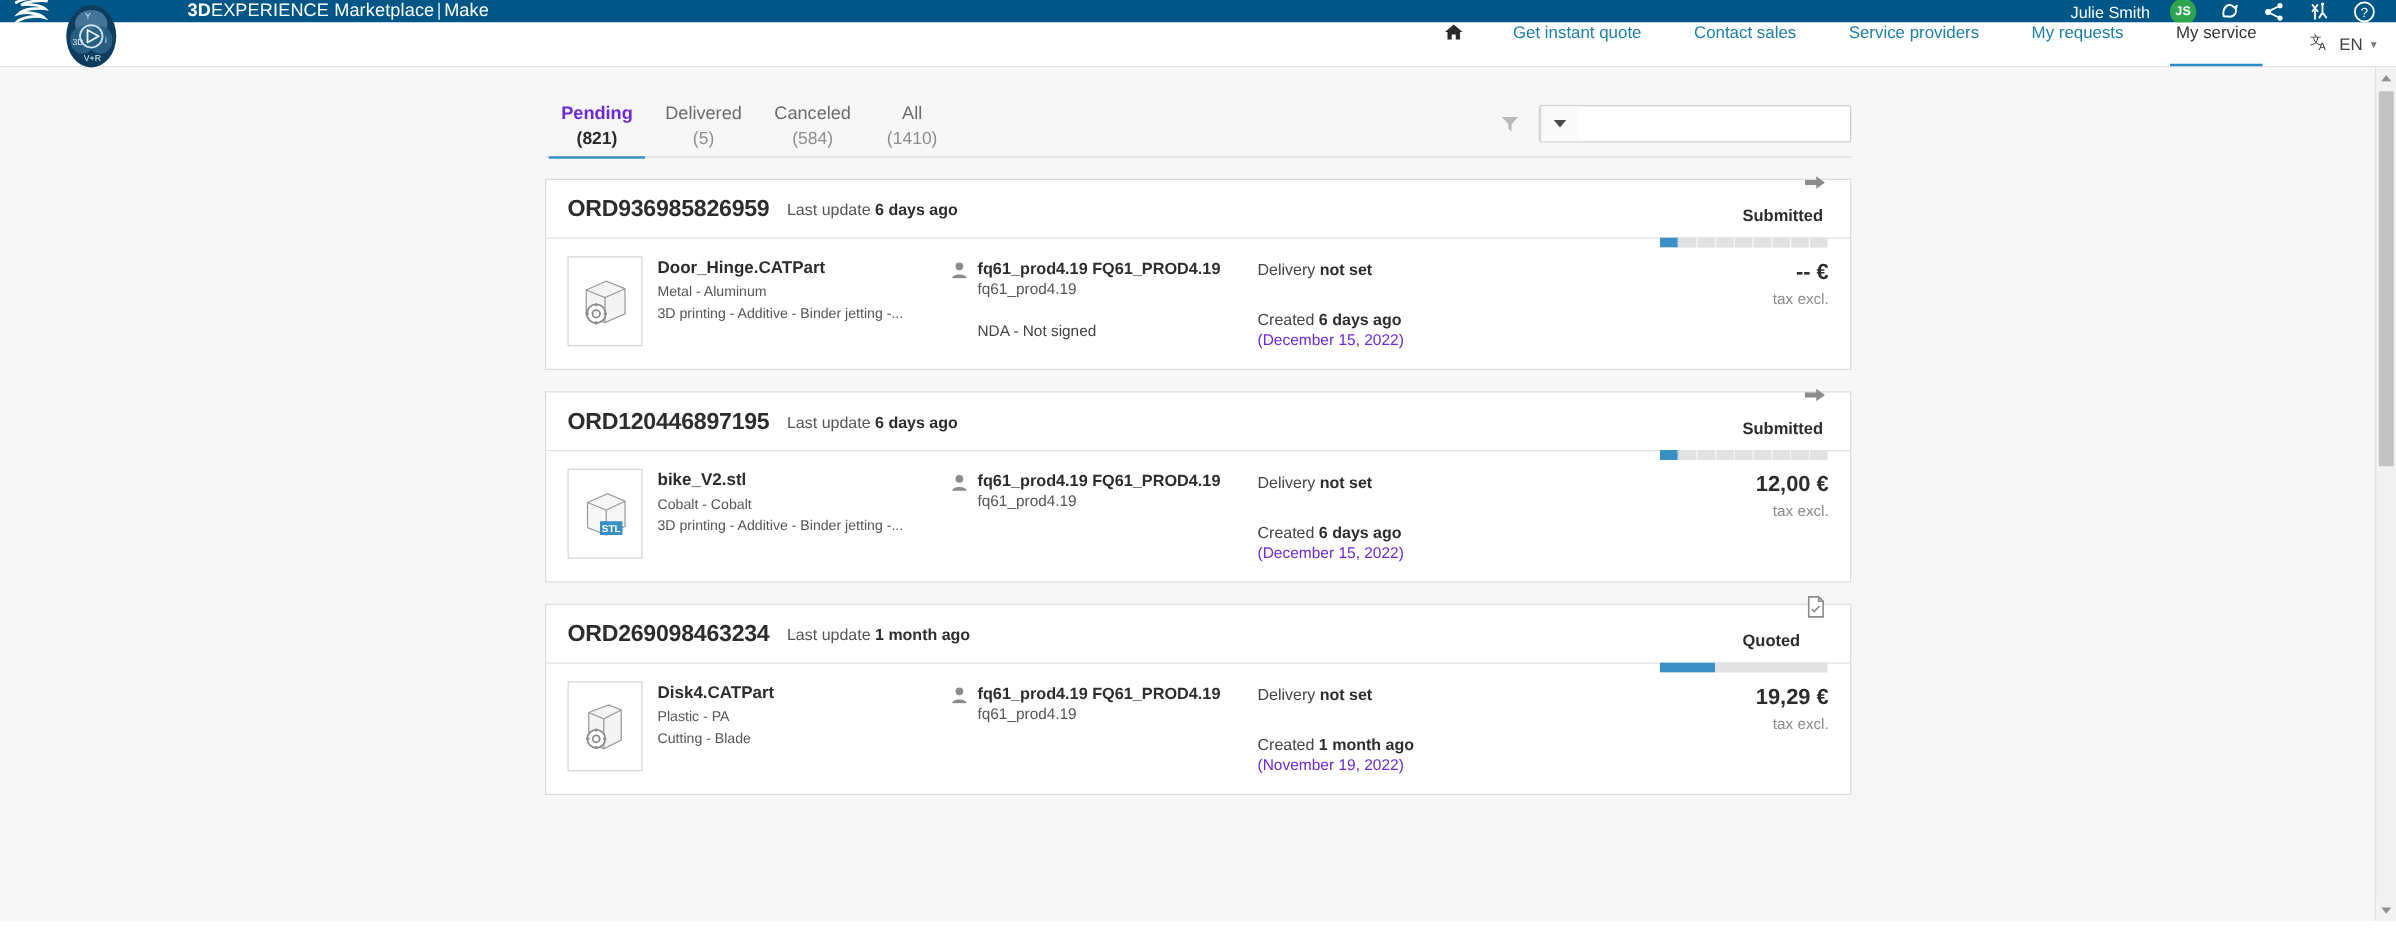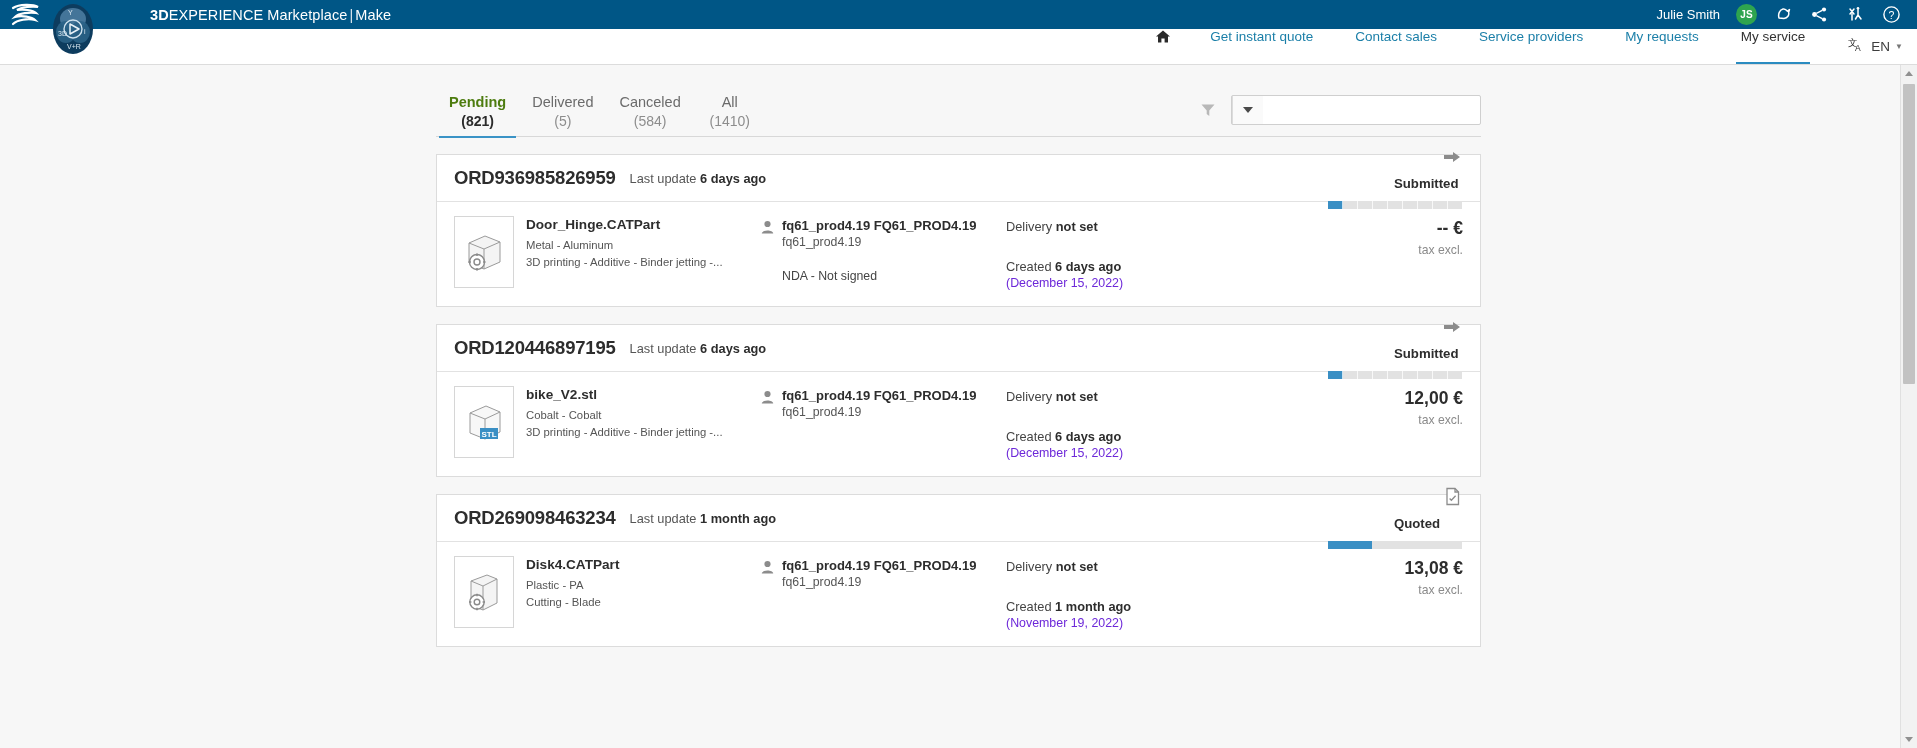--- a/index.html
+++ b/index.html
@@ -5,21 +5,21 @@
   * { box-sizing: border-box; margin: 0; padding: 0; }
   html, body {
     width: 1917px; height: 748px;
     font-family: "Liberation Sans", sans-serif;
     background: #ffffff; overflow: hidden;
   }
 
   
   .topbar {
     position: relative;
-    height: 29px; width: 100%;
+    height: 18px; width: 100%;
     background: #005686;
     display: flex; align-items: center;
   }
   .ds-logo {
     margin-left: 6px; width: 40px; height: 26px;
     display: flex; align-items: center; justify-content: center;
   }
   .compass-wrap {
     position: absolute; left: 46px; top: 2px;
     width: 54px; height: 54px; z-index: 40;
@@ -89,21 +89,21 @@
     height: 51px; position: relative;
   }
   .tabs { display: flex; align-items: flex-start; }
   .tab {
     min-width: 72px; padding: 0 13px 0 13px;
     display: flex; flex-direction: column; align-items: center;
     cursor: pointer; position: relative; height: 51px; justify-content: center;
   }
   .tab .t-label { font-size: 14.5px; color: #6b6b6b; line-height: 19px; }
   .tab .t-count { font-size: 14px; color: #8d8d8d; line-height: 19px; }
-  .tab.active .t-label { color: #4d7c0f; font-weight: bold; }
+  .tab.active .t-label { color: #6d28d9; font-weight: bold; }
   .tab.active .t-count { color: #2b2b2b; font-weight: bold; }
   .tab.active::after {
     content: ""; position: absolute; left: 3px; right: 3px; bottom: -1px;
     height: 2px; background: #3a93c6;
   }
 
   .toolbar-right {
     margin-left: auto; display: flex; align-items: center;
     gap: 14px; padding-top: 9px;
   }
@@ -576,21 +576,21 @@
           <div class="d-block2">
             <div class="d-line">
               <span>Created</span>
               <b>1 month ago</b>
             </div>
             <div class="d-sub">(November 19, 2022)</div>
           </div>
         </div>
 
         <div class="col-price">
-          <div class="price">13,08 €</div>
+          <div class="price">19,29 €</div>
           <div class="price-sub">tax excl.</div>
         </div>
       </div>
     </div>
 
   </div>
 
   <div class="scrollbar">
     <div class="sb-arrow up">
         <i></i>

